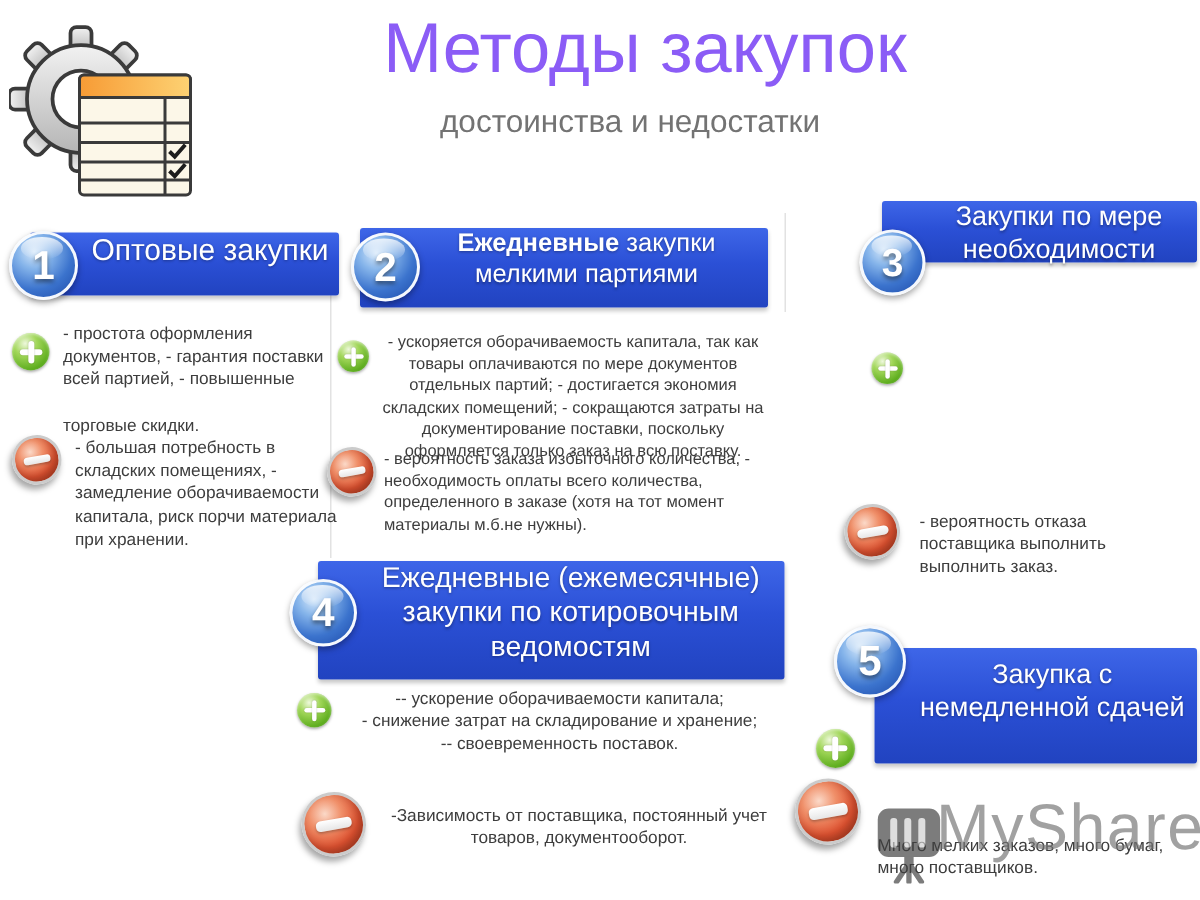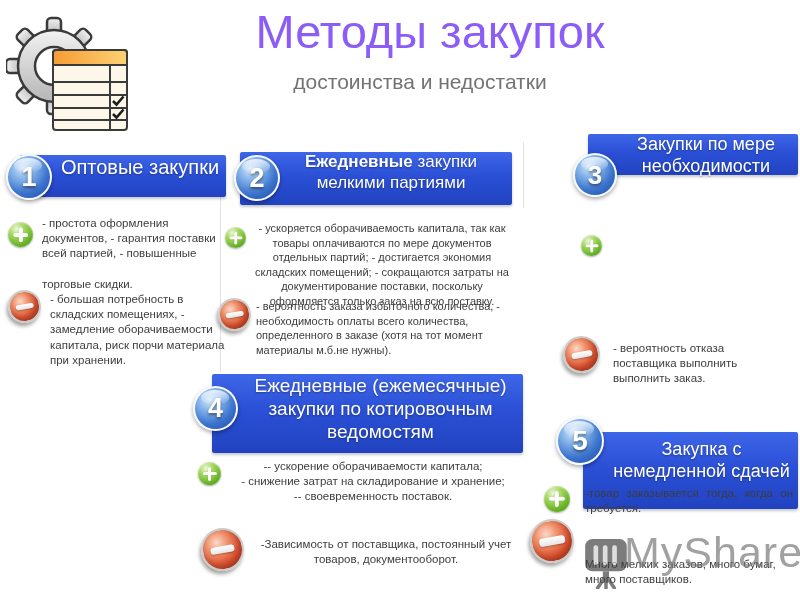--- a/index.html
+++ b/index.html
@@ -185,21 +185,20 @@
   <div class="minus m4"></div>
   <div class="txt cons4">-Зависимость от поставщика, постоянный учет товаров, документооборот.</div>
 
   <div class="banner banner5">
     <span>Закупка с немедленной сдачей</span>
   </div>
   <div class="sphere s5">
     <span>5</span>
   </div>
   <div class="plus p5"></div>
-  <div class="txt pros5">-товар заказывается тогда, когда он требуется.</div>
   <div class="minus m5"></div>
   <div class="txt cons5">Много мелких заказов, много бумаг, много поставщиков.</div>
 
   <div class="watermark">
     <svg viewBox="0 0 44 50" xmlns="http://www.w3.org/2000/svg">
       <rect x="1" y="2" width="40" height="31" rx="7" fill="#3f3f3f"></rect>
       <rect x="9" y="8" width="4.5" height="19" rx="2" fill="#cfcfcf"></rect>
       <rect x="18" y="8" width="4.5" height="19" rx="2" fill="#cfcfcf"></rect>
       <rect x="27" y="8" width="4.5" height="19" rx="2" fill="#cfcfcf"></rect>
       <rect x="18" y="33" width="6" height="6" fill="#3f3f3f"></rect>

